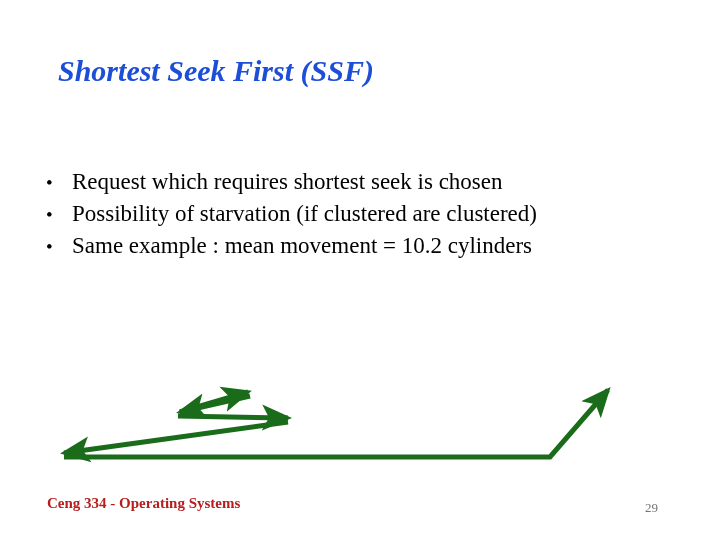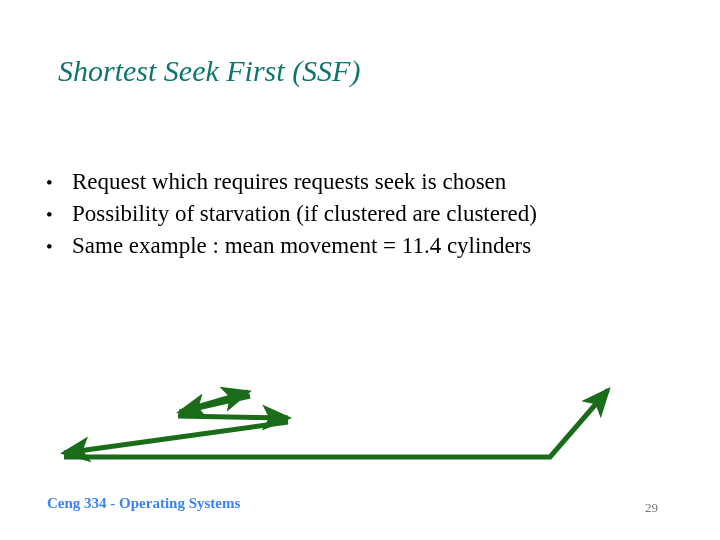--- a/index.html
+++ b/index.html
@@ -18,23 +18,23 @@
     position: absolute;
     left: 0; top: 0;
     width: 720px;
     height: 540px;
   }
   .title {
     position: absolute;
     left: 58px;
     top: 54px;
     font-size: 30px;
-    font-weight: normal;
+    font-weight: bold;
     font-style: italic;
-    color: #0f766e;
+    color: #1d4ed8;
     letter-spacing: 0px;
     white-space: nowrap;
   }
   .bullets {
     position: absolute;
     left: 46px;
     top: 166px;
     width: 640px;
   }
   .bullet {
@@ -70,50 +70,50 @@
     width: 720px;
     height: 540px;
     pointer-events: none;
   }
   .footer {
     position: absolute;
     left: 47px;
     top: 495px;
     font-size: 15px;
     font-weight: bold;
-    color: #3b82f6;
+    color: #b91c1c;
     white-space: nowrap;
   }
   .pagenum {
     position: absolute;
     left: 645px;
     top: 500px;
     font-size: 13px;
     color: #737373;
   }
 </style>
 </head>
 <body>
 
 <div class="slide">
 
   <div class="title">Shortest Seek First (SSF)</div>
 
   <div class="bullets">
     <div class="bullet">
       <span class="dot">•</span>
-      <span class="btext">Request which requires requests seek is chosen</span>
+      <span class="btext">Request which requires shortest seek is chosen</span>
     </div>
     <div class="bullet">
       <span class="dot">•</span>
       <span class="btext">Possibility of starvation (if clustered are clustered)</span>
     </div>
     <div class="bullet">
       <span class="dot">•</span>
-      <span class="btext">Same example : mean movement = 11.4 cylinders</span>
+      <span class="btext">Same example : mean movement = 10.2 cylinders</span>
     </div>
   </div>
 
   <div class="diagram">
     
 
     
     
     
     

